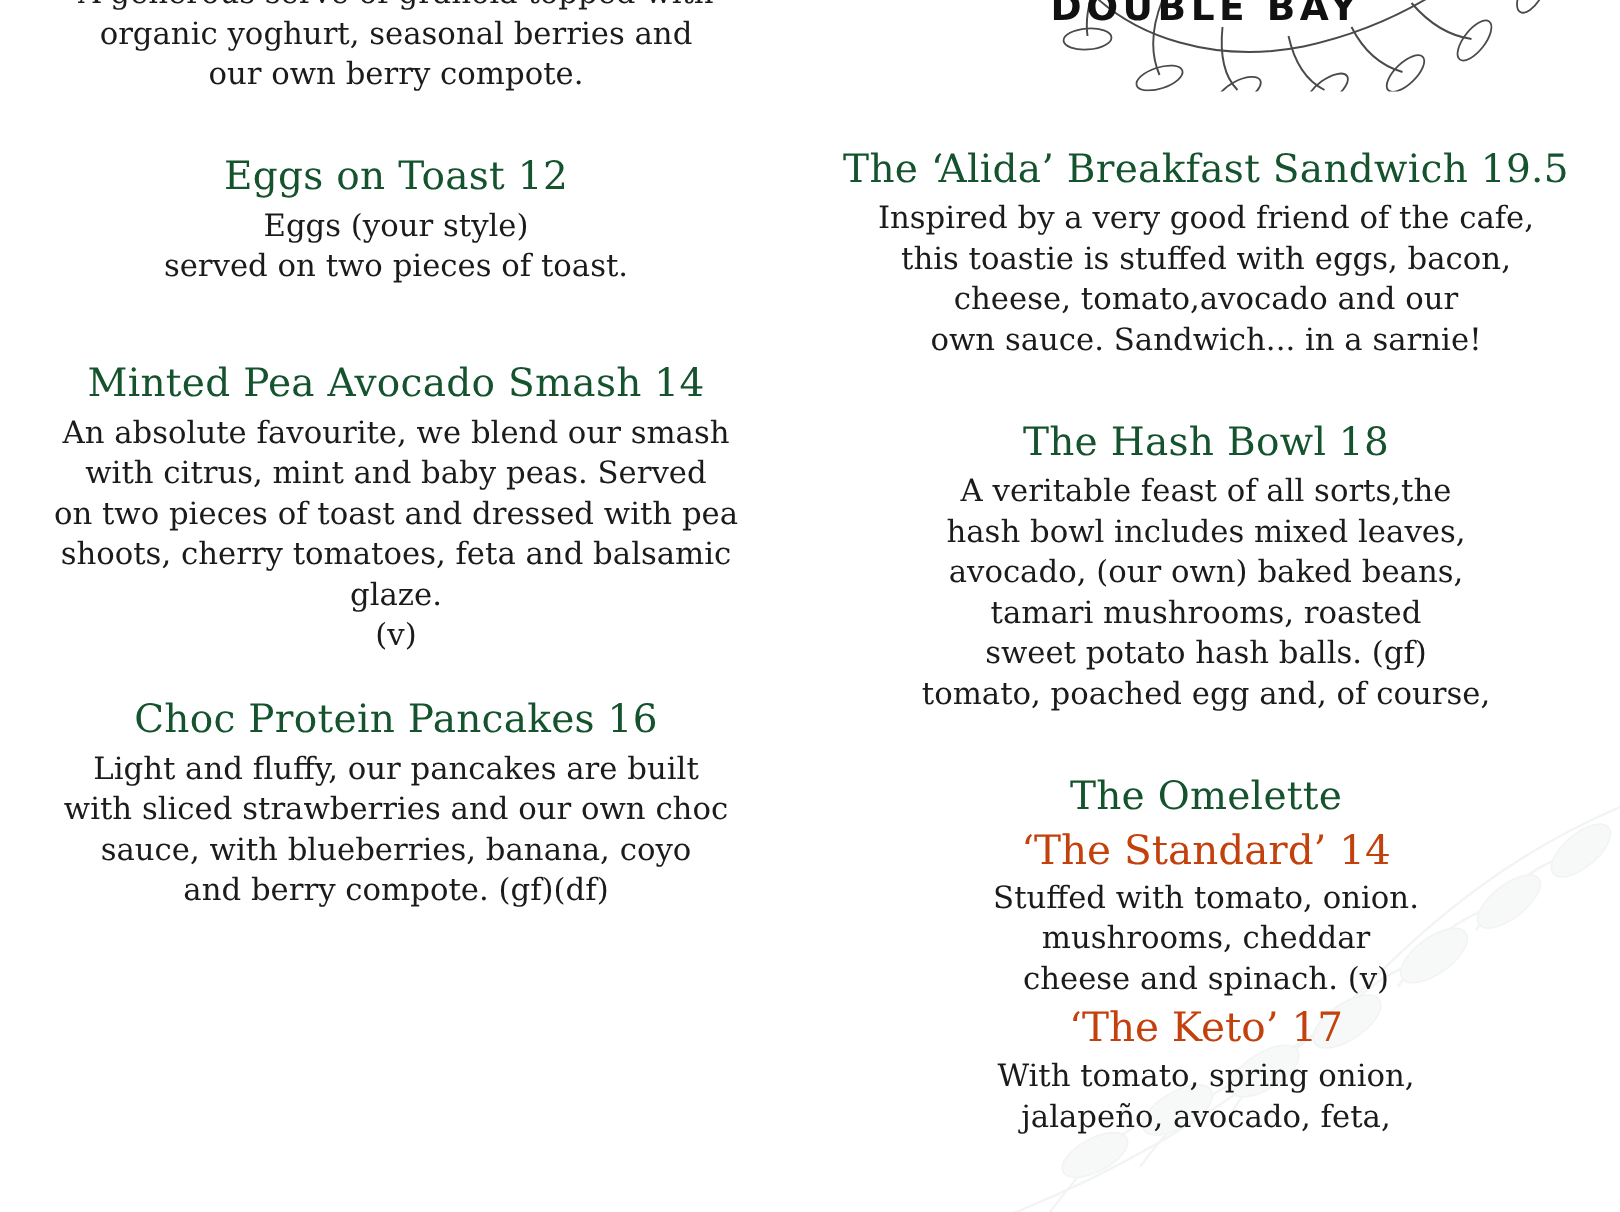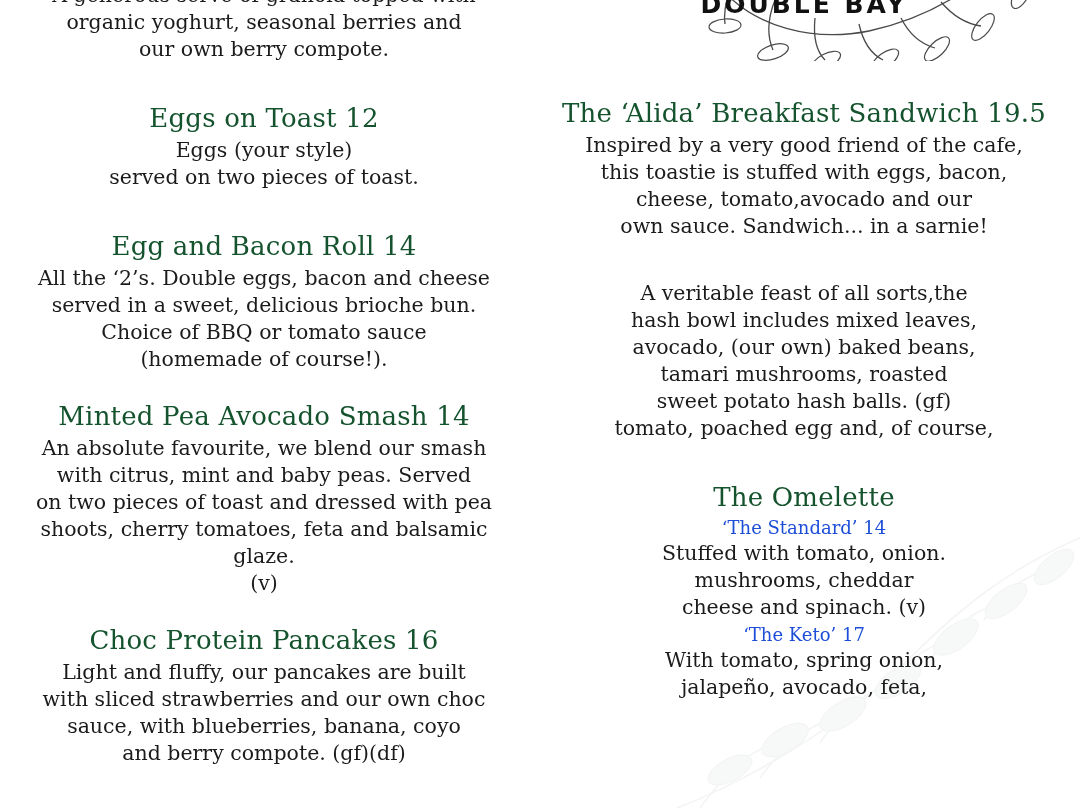--- a/index.html
+++ b/index.html
@@ -102,23 +102,23 @@
     margin: 0;
   }
   .item-desc .line {
     display: block;
   }
 
   .sub-variant {
     margin-top: 2px;
   }
   .sub-variant-title {
-    font-size: 18px;
+    font-size: 27px;
     line-height: 1.32;
-    color: #1d4ed8;
+    color: #c2410c;
   }
 
   
   .clipped-top {
     margin-top: -18px;
   }
 
   .spacer-sm { height: 10px; }
   .spacer-md { height: 22px; }
   .spacer-lg { height: 34px; }
@@ -166,29 +166,20 @@
       <div class="item">
         <h2 class="item-title">Eggs on Toast 12</h2>
         <p class="item-desc">
           <span class="line">Eggs (your style)</span>
           <span class="line">served on two pieces of toast.</span>
         </p>
       </div>
 
       <div class="spacer-md"></div>
 
-      <div class="item">
-        <h2 class="item-title">Egg and Bacon Roll 14</h2>
-        <p class="item-desc">
-          <span class="line">All the ‘2’s. Double eggs, bacon and cheese</span>
-          <span class="line">served in a sweet, delicious brioche bun.</span>
-          <span class="line">Choice of BBQ or tomato sauce</span>
-          <span class="line">(homemade of course!).</span>
-        </p>
-      </div>
 
       <div class="spacer-sm"></div>
 
       <div class="item">
         <h2 class="item-title">Minted Pea Avocado Smash 14</h2>
         <p class="item-desc">
           <span class="line">An absolute favourite, we blend our smash</span>
           <span class="line">with citrus, mint and baby peas. Served</span>
           <span class="line">on two pieces of toast and dressed with pea</span>
           <span class="line">shoots, cherry tomatoes, feta and balsamic glaze.</span>
@@ -254,20 +245,21 @@
           <span class="line">Inspired by a very good friend of the cafe,</span>
           <span class="line">this toastie is stuffed with eggs, bacon,</span>
           <span class="line">cheese, tomato,avocado and our</span>
           <span class="line">own sauce. Sandwich... in a sarnie!</span>
         </p>
       </div>
 
       <div class="spacer-md"></div>
 
       <div class="item">
+        <h2 class="item-title">The Hash Bowl 18</h2>
         <p class="item-desc">
           <span class="line">A veritable feast of all sorts,the</span>
           <span class="line">hash bowl includes mixed leaves,</span>
           <span class="line">avocado, (our own) baked beans,</span>
           <span class="line">tamari mushrooms, roasted</span>
           <span class="line">sweet potato hash balls. (gf)</span>
           <span class="line">tomato, poached egg and, of course,</span>
         </p>
       </div>
 

